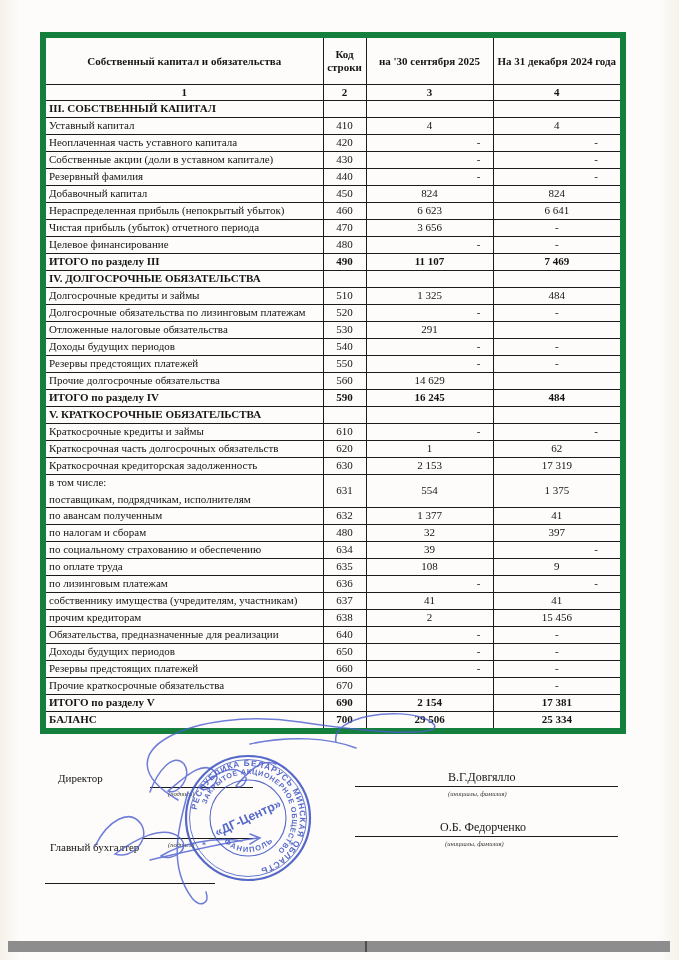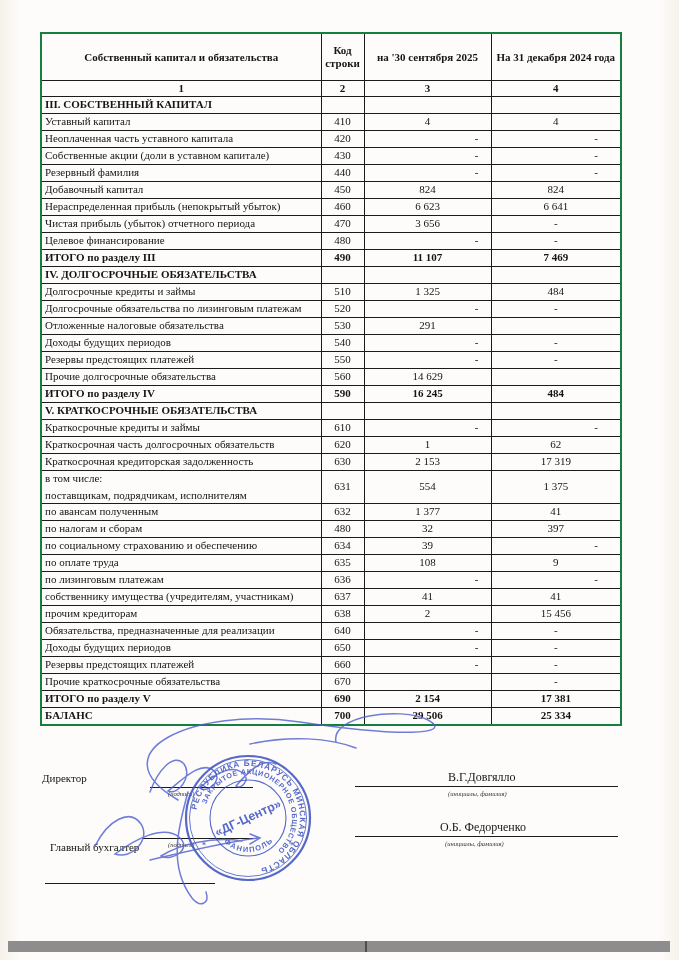--- a/index.html
+++ b/index.html
@@ -8,21 +8,21 @@
     background:#fbfaf6;
     font-family:"Liberation Serif","DejaVu Serif",serif;
     color:#151515;
   }
   .paper{position:absolute;inset:0;background:linear-gradient(90deg,#f6f1ea 0%,#fdfcfa 3%,#fdfcfa 97%,#f6f1ea 100%);}
 
   
   .bal-table{
     position:absolute;left:40px;top:32px;width:580px;
     border-collapse:collapse;table-layout:fixed;
-    border:2px solid #15803d;
+    border:6px solid #15803d;
   }
   .bal-table col.c1{width:280px}
   .bal-table col.c2{width:43px}
   .bal-table col.c3{width:127px}
   .bal-table col.c4{width:130px}
   .bal-table td{
     border:1px solid #1b1b1b;
     font-size:11px;line-height:1.18;
     padding:1px 3px;height:14px;vertical-align:middle;
     overflow:hidden;
@@ -294,21 +294,21 @@
       </tr>
       <tr class="tot">
         <td class="lbl">БАЛАНС</td>
         <td class="num">700</td>
         <td class="num">29 506</td>
         <td class="num">25 334</td>
       </tr>
     </tbody>
 </table>
 
-<span class="f-label" style="left:42px;top:772px;text-align:center;">Директор</span>
+<span class="f-label" style="left:58px;top:772px;text-align:center;">Директор</span>
 <div class="sig-line" style="left:150px;top:787px;width:103px;"></div>
 <span class="cap" style="left:168px;top:790px;">(подпись)</span>
 
 <span class="f-name" style="left:448px;top:770px;">В.Г.Довгялло</span>
 <div class="sig-line" style="left:355px;top:786px;width:263px;"></div>
 <span class="cap" style="left:448px;top:790px;">(инициалы, фамилия)</span>
 
 <span class="f-label" style="left:50px;top:841px;">Главный бухгалтер</span>
 <div class="sig-line" style="left:143px;top:838px;width:110px;"></div>
 <span class="cap" style="left:168px;top:841px;">(подпись)</span>

